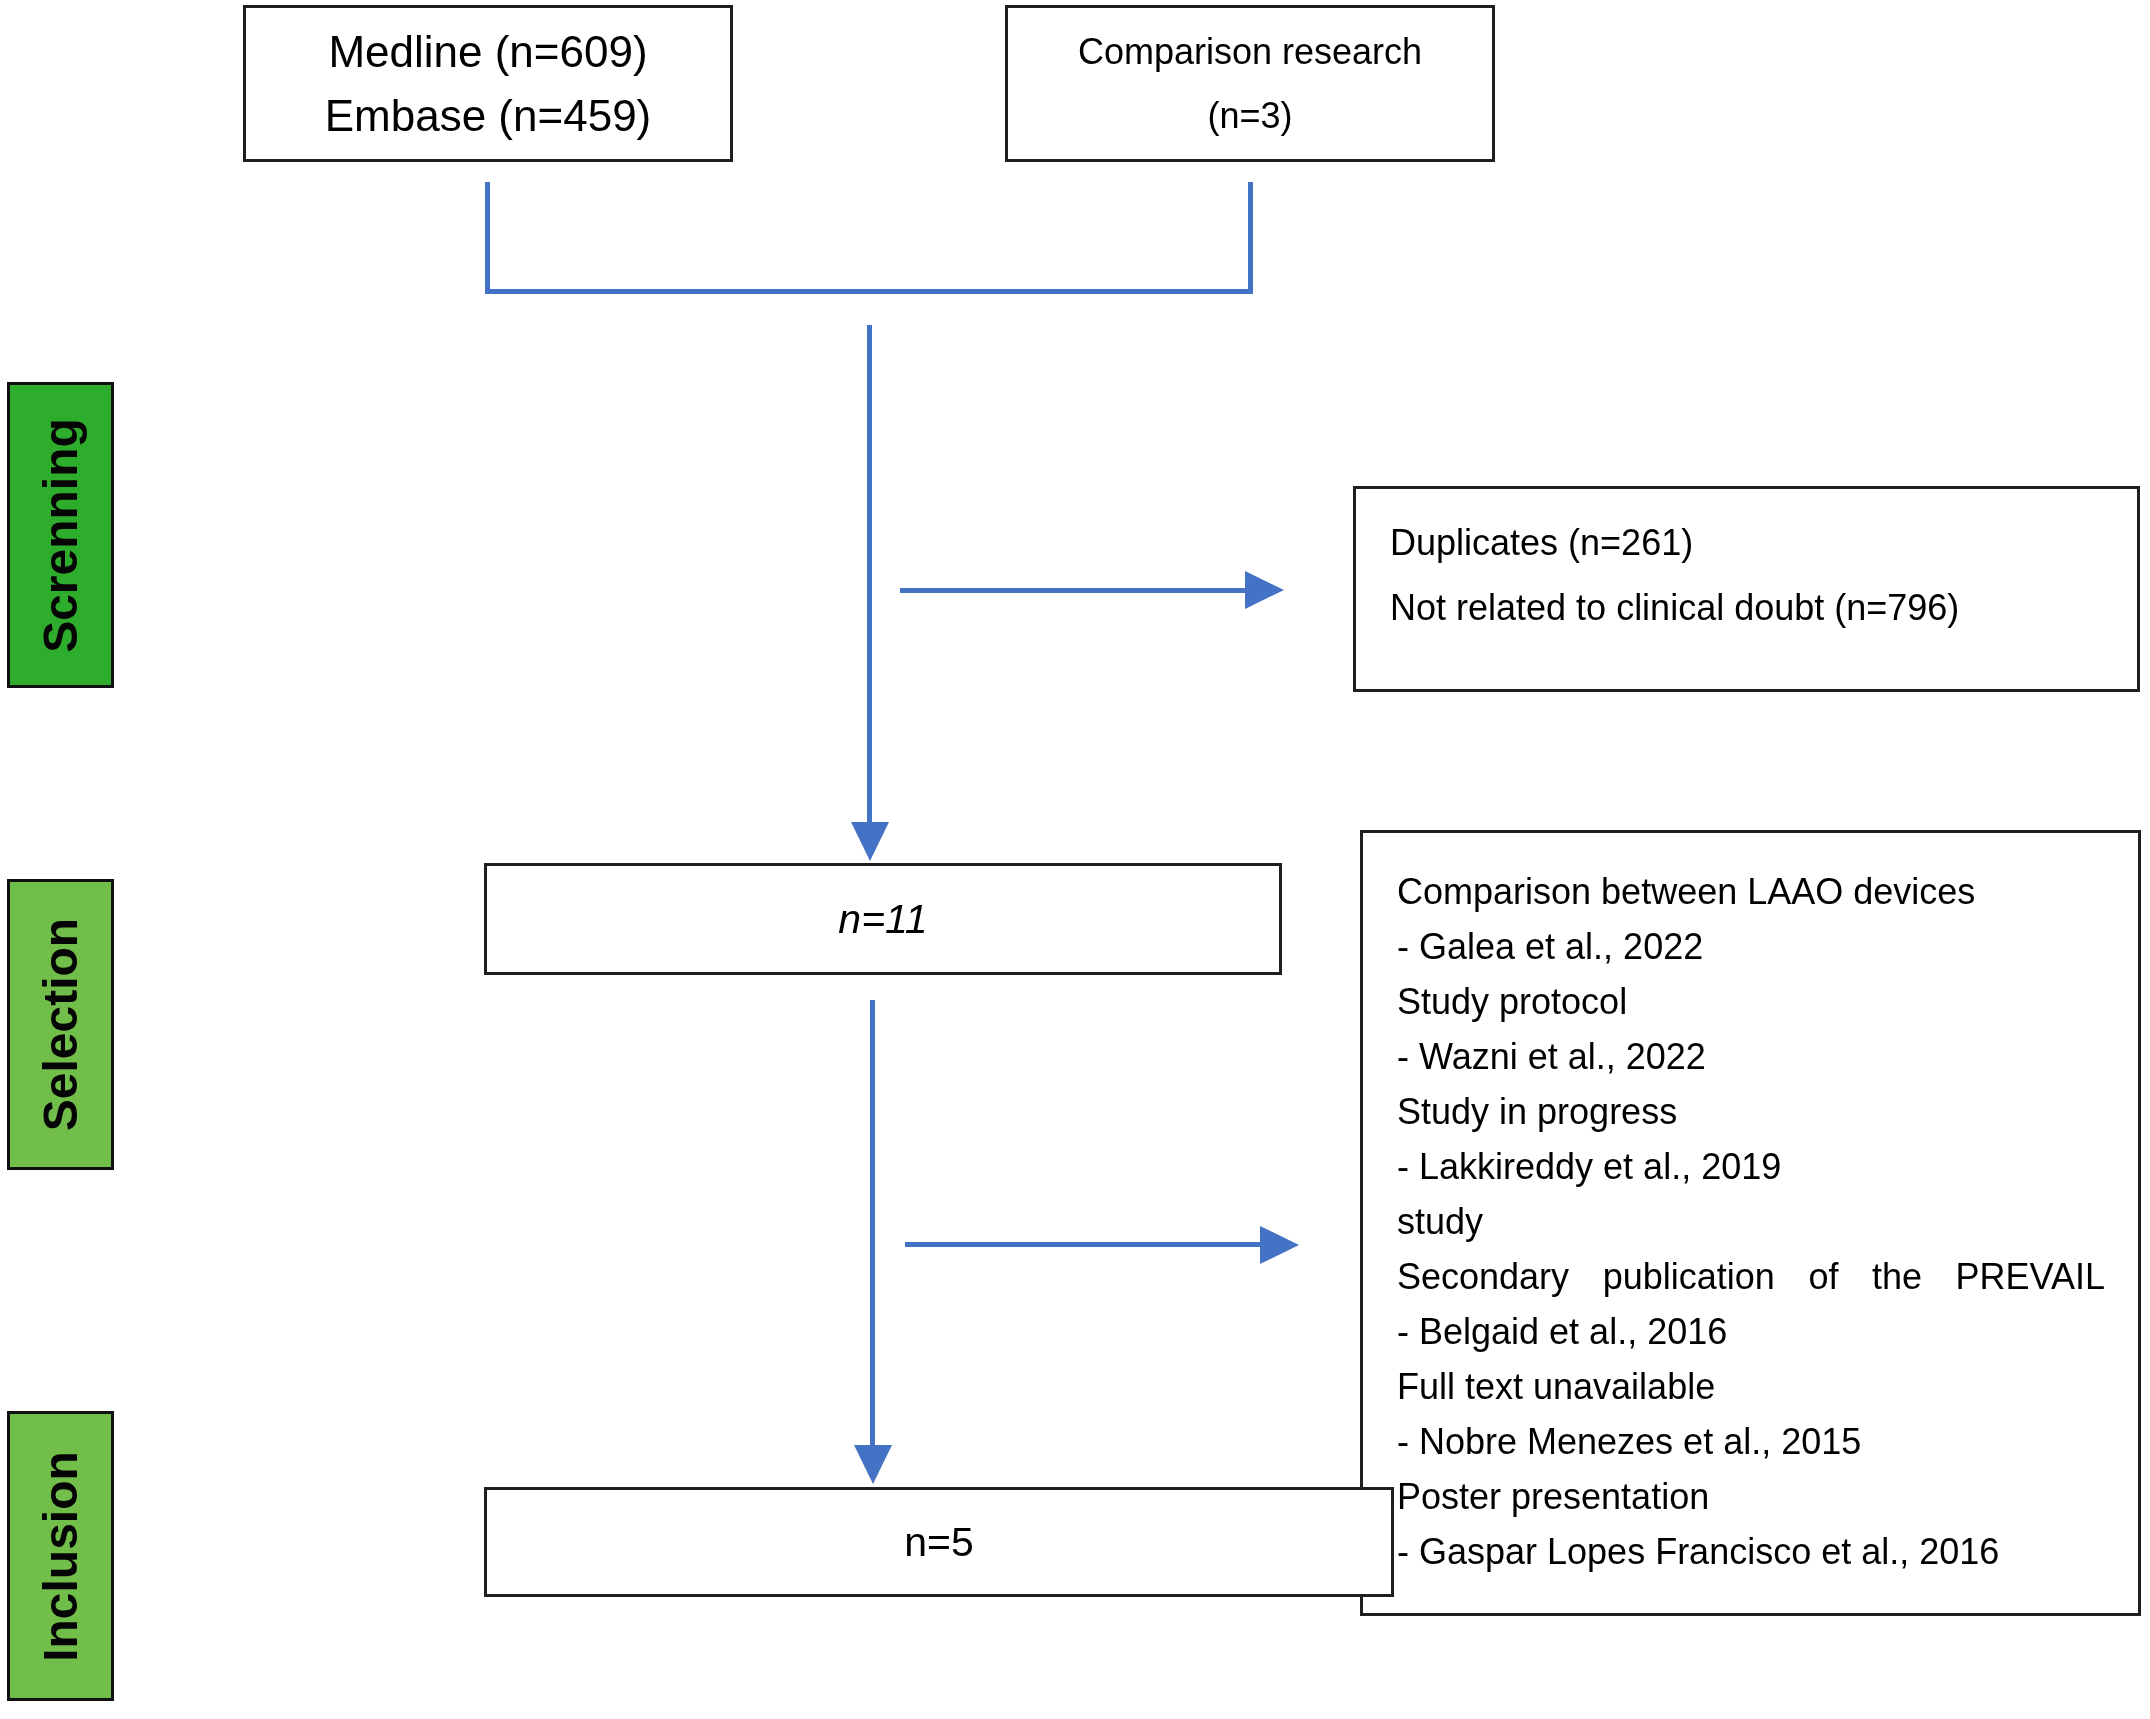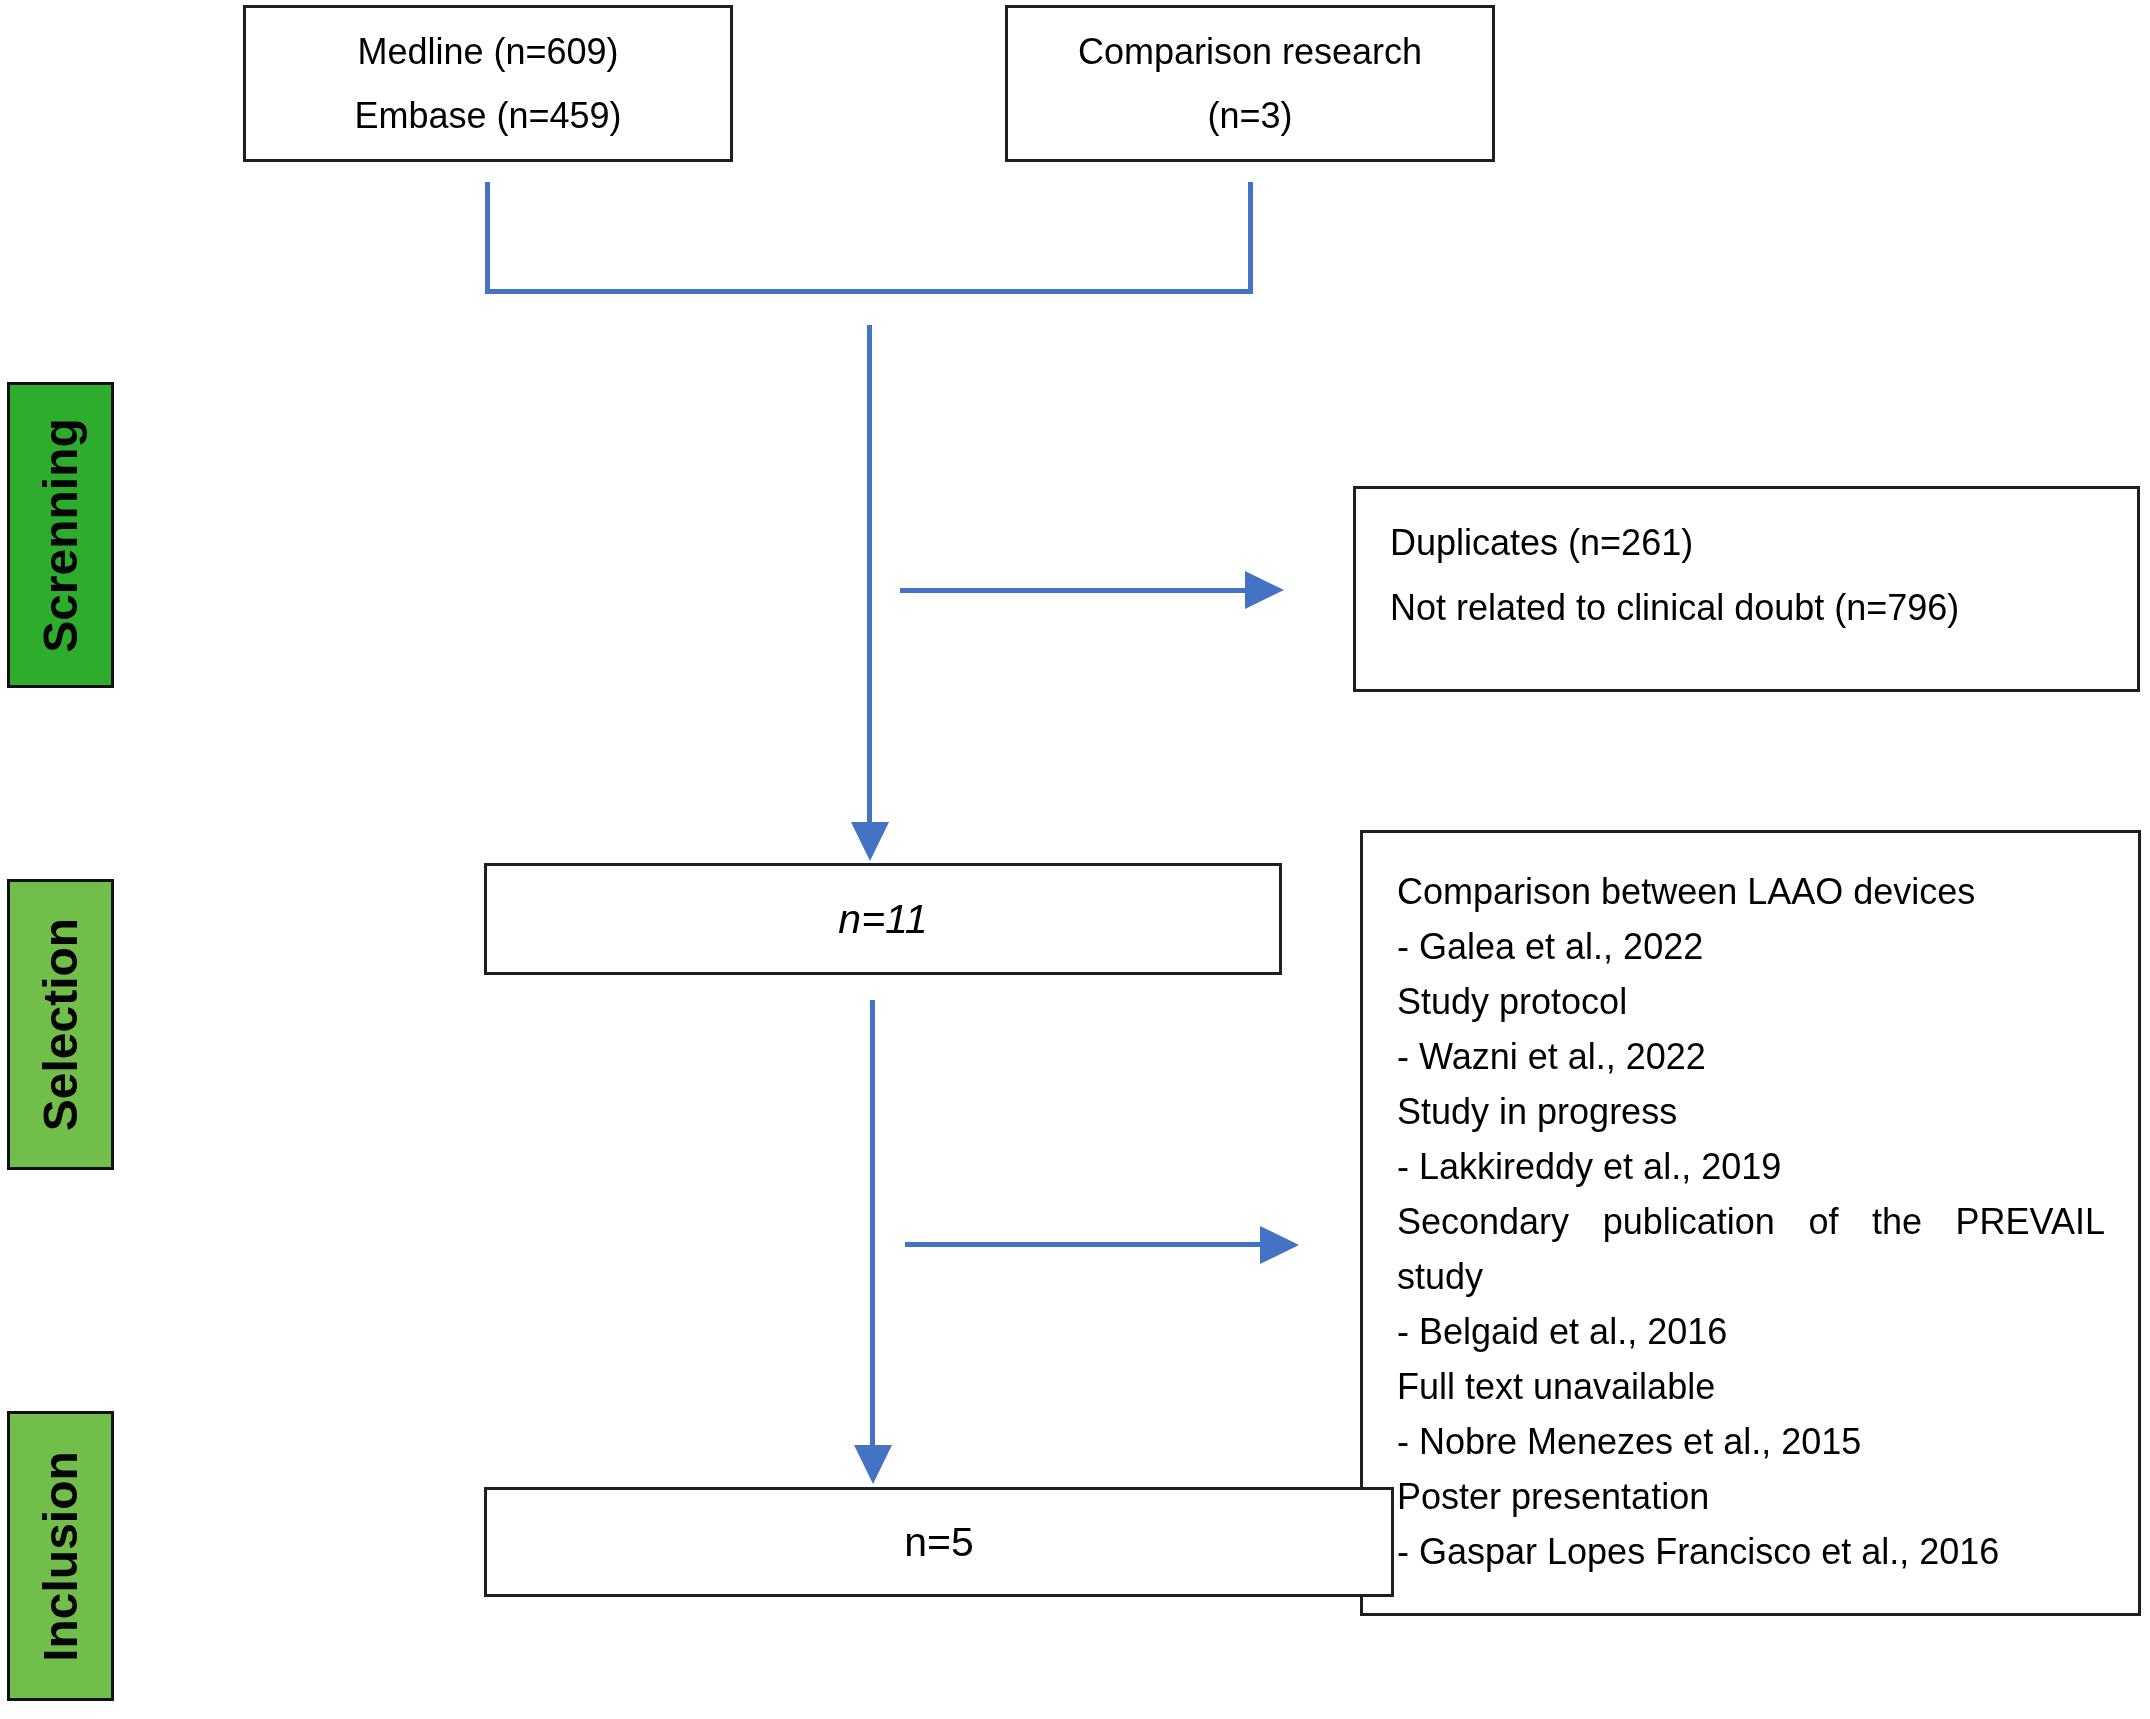--- a/index.html
+++ b/index.html
@@ -20,21 +20,21 @@
   }
   .stage.screening{top:382px;height:306px;background:var(--stage-screening,#2EAD2D);}
   .stage.selection{top:879px;height:291px;background:var(--stage-selection,#72BE4A);}
   .stage.inclusion{top:1411px;height:290px;background:var(--stage-inclusion,#72BE4A);}
   
   .fbox{
     position:absolute;background:#ffffff;
     border:3.4px solid var(--box-border,#1F1F1F);box-sizing:border-box;
   }
   .fbox.center{display:flex;flex-direction:column;align-items:center;justify-content:center;text-align:center;}
-  .box-sources{left:243px;top:5.2px;width:490px;height:157px;font-size:36px;line-height:64px;}
+  .box-sources{left:243px;top:5.2px;width:490px;height:157px;font-size:44px;line-height:64px;}
   .box-additional{left:1005px;top:5.2px;width:490px;height:157px;font-size:36px;line-height:64px;}
   .box-dup{left:1353px;top:486px;width:787px;height:206px;font-size:36px;line-height:65px;padding:20.6px 0 0 34px;}
   .box-n11{left:484px;top:863px;width:798px;height:112px;font-size:41px;font-style:italic;}
   .box-n5{left:484px;top:1487px;width:910px;height:110px;font-size:41px;}
   .box-excl{left:1360px;top:830px;width:781px;height:786px;font-size:36px;line-height:55px;padding:31px 33px 0 34px;}
   .box-excl .ln{white-space:nowrap;}
   .box-excl .ln.justify{white-space:normal;text-align:justify;text-align-last:justify;}
   
   .line{position:absolute;background:var(--arrow,#4472C4);}
   .drop-left{left:485px;top:182px;width:5.2px;height:108px;}
@@ -98,22 +98,22 @@
     <div>n=11</div>
   </div>
 
   <div class="fbox box-excl">
     <div class="ln">Comparison between LAAO devices</div>
     <div class="ln">- Galea et al., 2022</div>
     <div class="ln">Study protocol</div>
     <div class="ln">- Wazni et al., 2022</div>
     <div class="ln">Study in progress</div>
     <div class="ln">- Lakkireddy et al., 2019</div>
+    <div class="ln">study</div>
     <div class="ln justify">Secondary publication of the PREVAIL</div>
-    <div class="ln">study</div>
     <div class="ln">- Belgaid et al., 2016</div>
     <div class="ln">Full text unavailable</div>
     <div class="ln">- Nobre Menezes et al., 2015</div>
     <div class="ln">Poster presentation</div>
     <div class="ln">- Gaspar Lopes Francisco et al., 2016</div>
   </div>
 
   <div class="fbox center box-n5">
     <div>n=5</div>
   </div>

